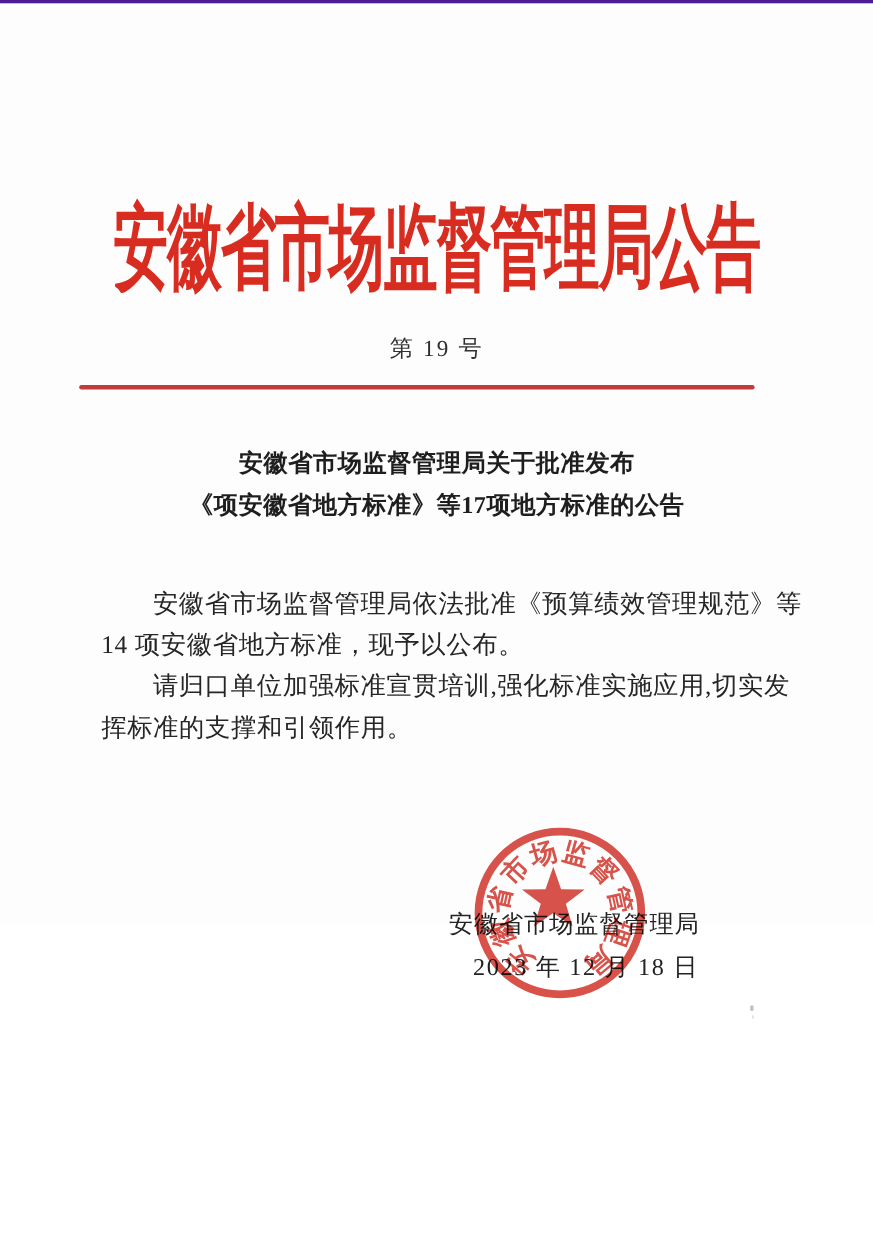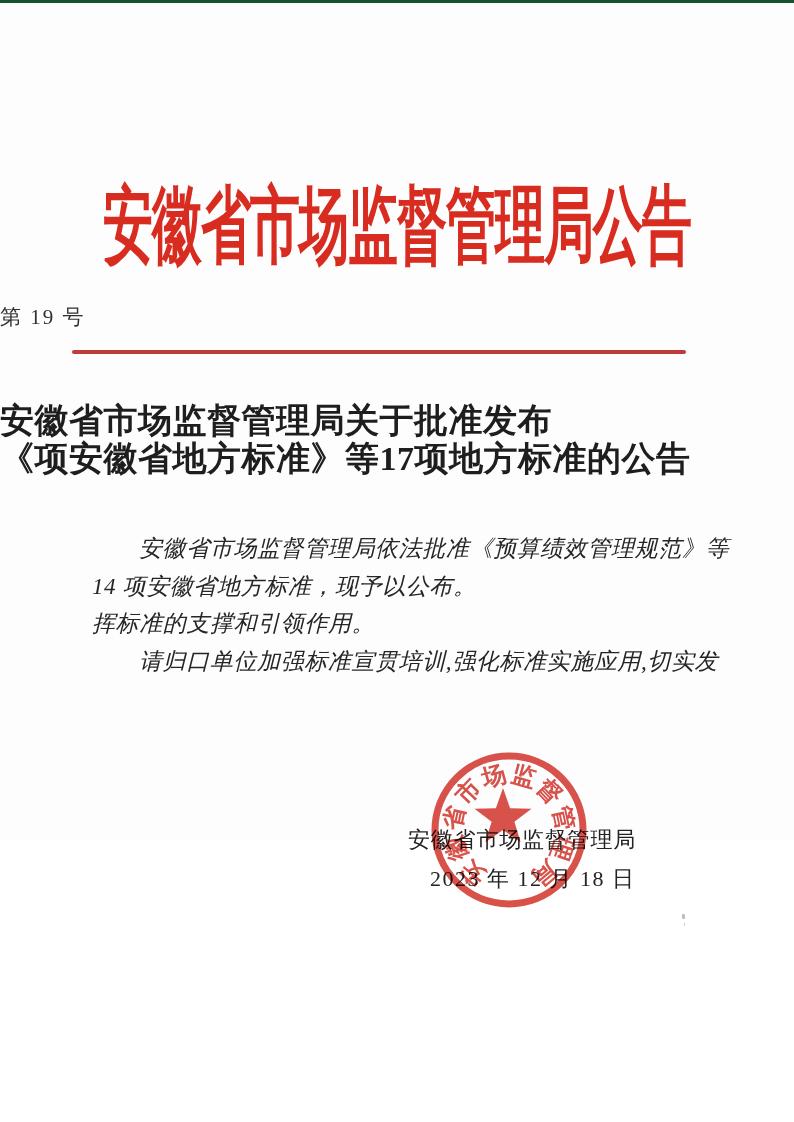--- a/index.html
+++ b/index.html
@@ -6,68 +6,68 @@
   html, body { background: #ffffff; }
   body {
     font-family: "Liberation Serif", "DejaVu Serif", serif;
     width: 794px; height: 1122px;
     position: relative; overflow: hidden;
   }
   .page {
     position: absolute; left: 0; top: 0;
     width: 794px; height: 839px;
     background: var(--page-bg, #fdfdfd);
-    border-top: 3px solid #14532d;
+    border-top: 3px solid #4c1d95;
   }
   
   .header-title {
     position: absolute; top: 172px; left: 0; right: 0;
     height: 100px; line-height: 100px;
     text-align: center;
     font-size: 50px; font-weight: bold;
     letter-spacing: -1px;
     color: var(--title-red, #d92c20);
   }
   .header-title .stretch {
     display: inline-block;
     transform: scaleY(1.68);
     transform-origin: center;
   }
   
   .doc-number {
     position: absolute; top: 300px; left: 0; right: 0;
-    text-align: left;
+    text-align: center;
     font-size: 21px;
     letter-spacing: 2px;
     color: #303030;
   }
   
   .red-rule {
     position: absolute; top: 347px; left: 72px;
     width: 614px; height: 4px;
     background: var(--rule-red, #c23b3b);
     border-radius: 2px;
   }
   
   .doc-title {
     position: absolute; top: 399px; left: 0; right: 0;
-    font-size: 34px; font-weight: bold;
+    text-align: center;
+    font-size: 22px; font-weight: bold;
     line-height: 38px;
     color: #1e1e1e;
     letter-spacing: 0.5px;
   }
   
   .body-text {
     position: absolute; top: 527px; left: 92px;
     width: 616px;
     font-size: 23px;
     line-height: 37.5px;
     color: #262626;
     letter-spacing: 0.6px;
-    font-style: italic;
   }
   .body-text .line { white-space: nowrap; }
   .body-text .indent { padding-left: 47px; }
   
   .signature {
     position: absolute; left: 408px; top: 822px;
     font-size: 22px; letter-spacing: 0.8px;
     color: #232323;
     white-space: nowrap;
   }
@@ -115,22 +115,22 @@
   <div class="red-rule"></div>
 
   <div class="doc-title">
     <div>安徽省市场监督管理局关于批准发布</div>
     <div>《项安徽省地方标准》等17项地方标准的公告</div>
   </div>
 
   <div class="body-text">
     <div class="line indent">安徽省市场监督管理局依法批准《预算绩效管理规范》等</div>
     <div class="line">14 项安徽省地方标准，现予以公布。</div>
+    <div class="line indent">请归口单位加强标准宣贯培训,强化标准实施应用,切实发</div>
     <div class="line">挥标准的支撑和引领作用。</div>
-    <div class="line indent">请归口单位加强标准宣贯培训,强化标准实施应用,切实发</div>
   </div>
 
   <div class="signature">安徽省市场监督管理局</div>
   <div class="date">2023 年 12 月 18 日</div>
 
   <div class="seal">
     <svg width="170" height="170" viewBox="0 0 170 170">
       <circle cx="85" cy="85" r="74" fill="none" style="stroke: var(--seal-red, #d5453c);" stroke-width="7"></circle>
       <polygon points="79,43 86.1,63.3 107.5,63.7 90.4,76.7 96.6,97.3 79,85 61.4,97.3 67.6,76.7 50.5,63.7 71.9,63.3" style="fill: var(--seal-red, #d5453c);"></polygon>
     </svg>

